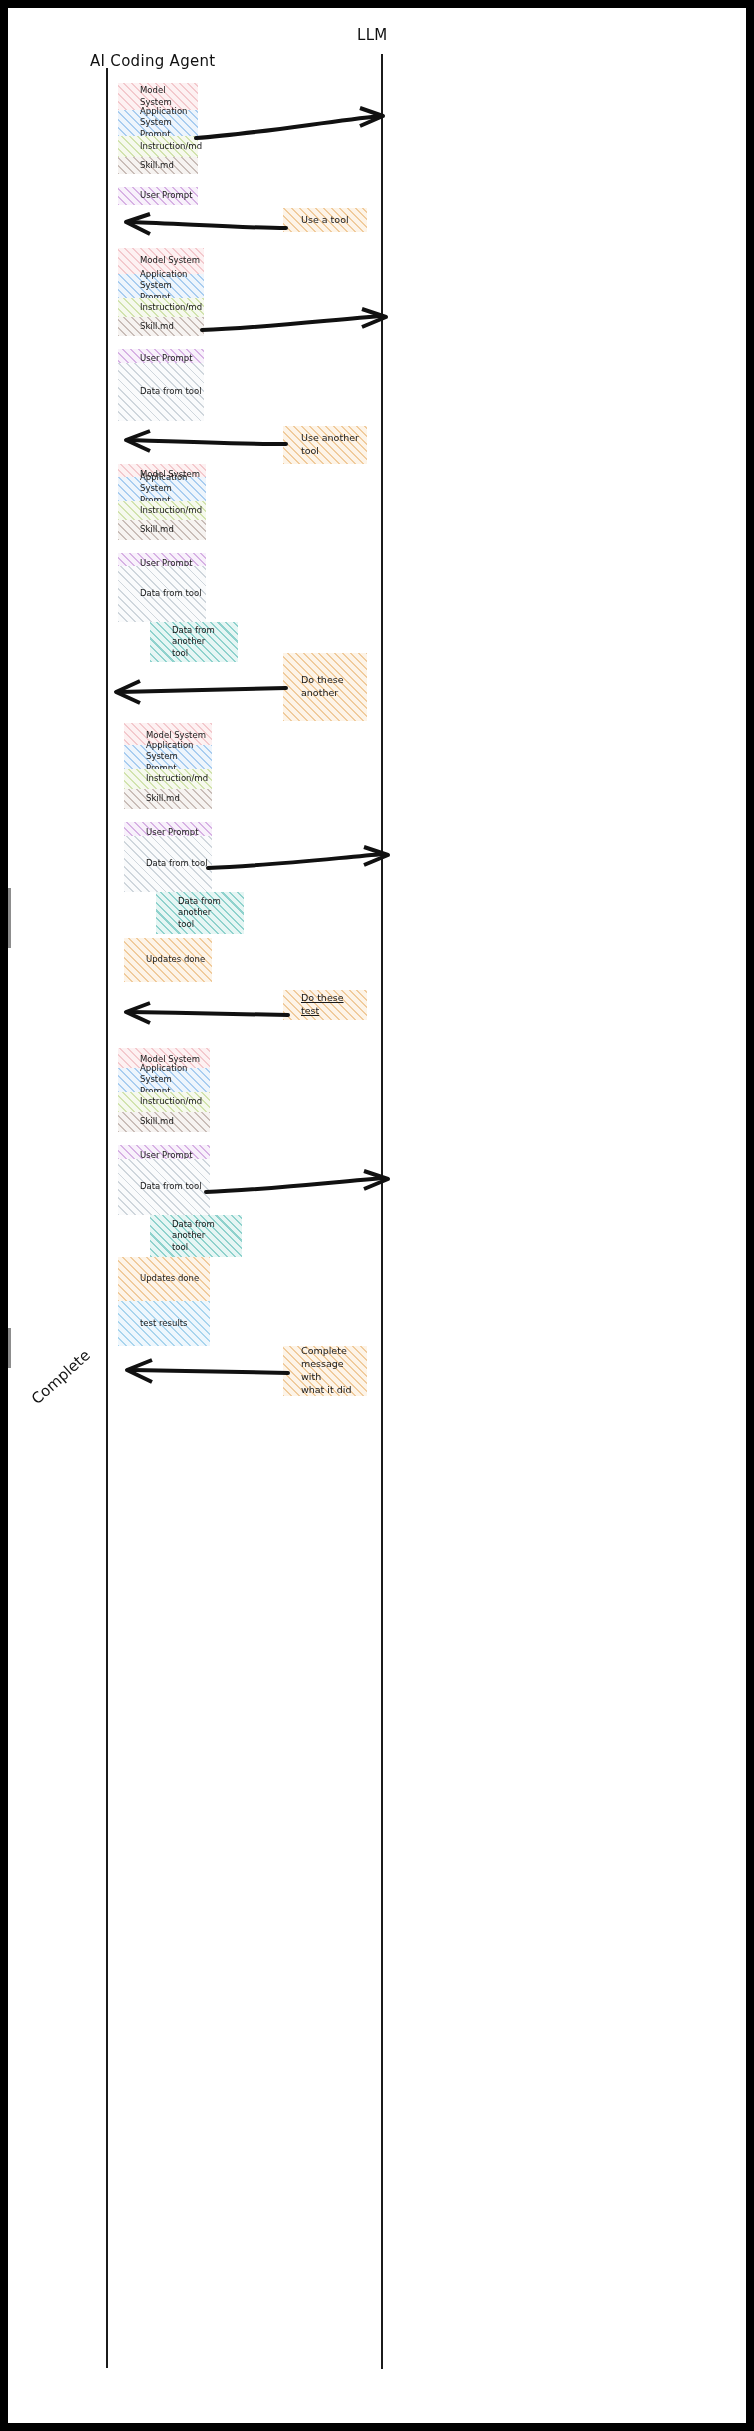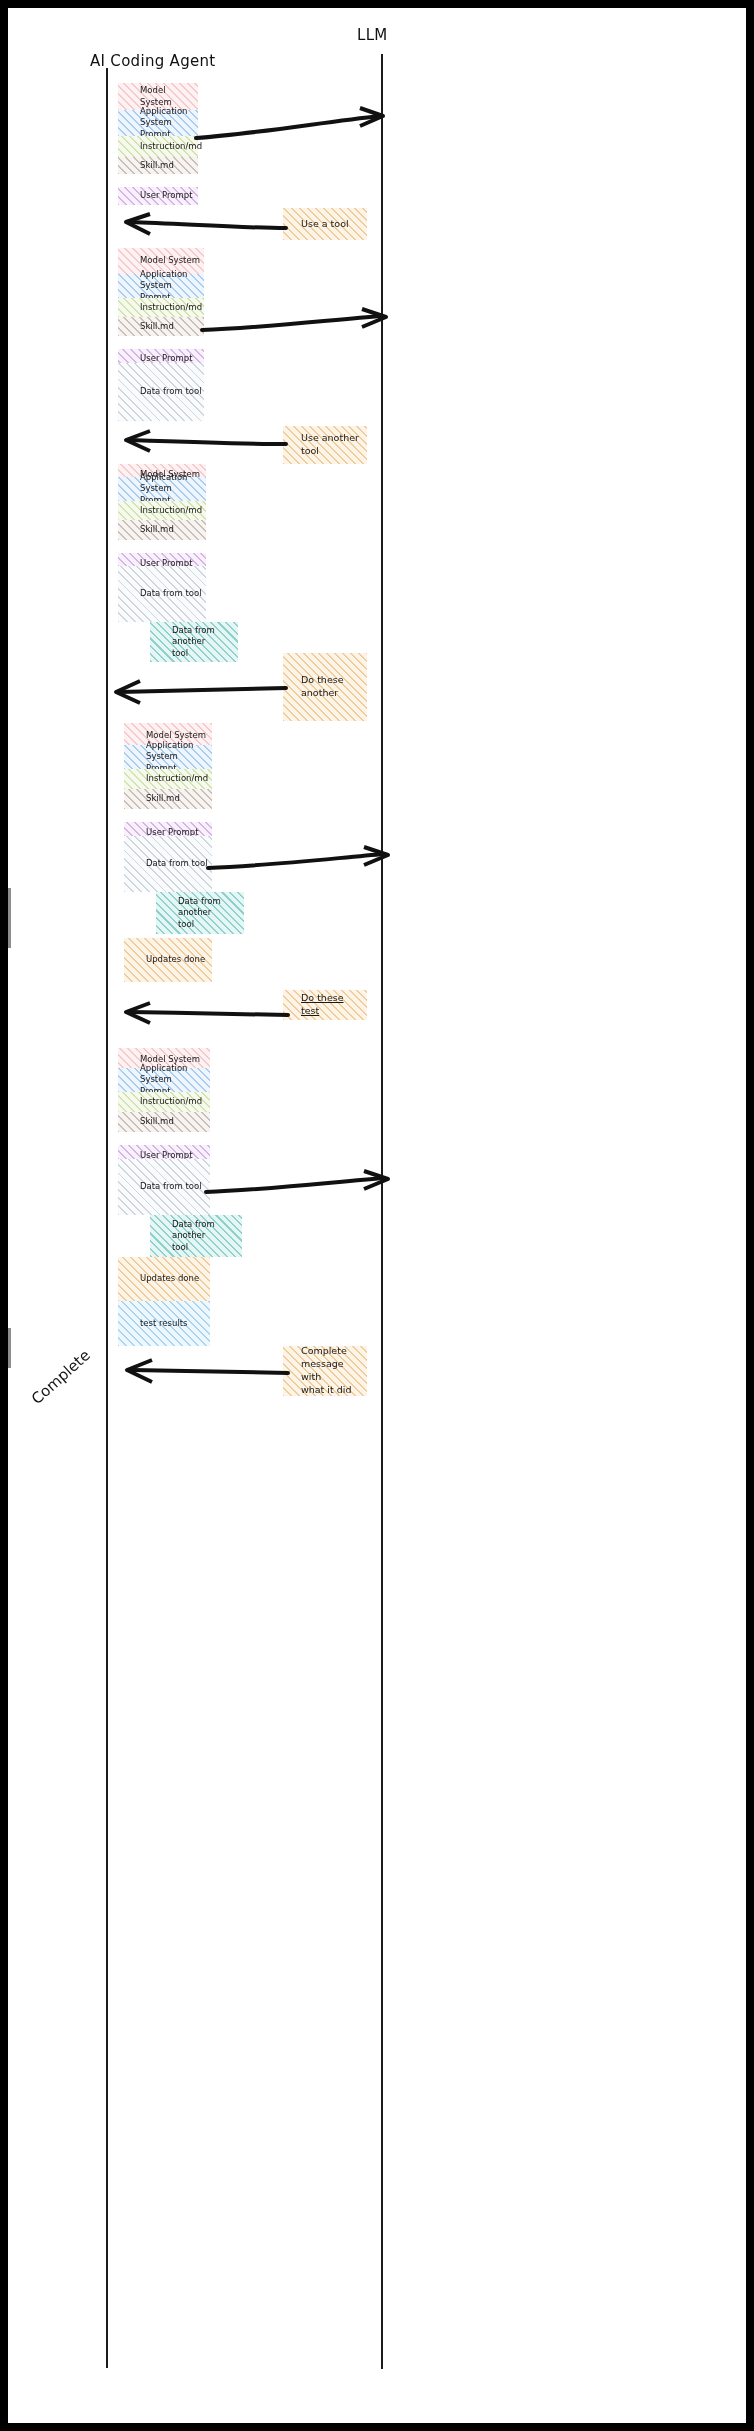--- a/index.html
+++ b/index.html
@@ -88,21 +88,21 @@
 Prompt</div>
     <div class="blk h-green" style="left:110px;top:128px;width:80px;height:21px;">Instruction/md</div>
     <div class="blk h-brown" style="left:110px;top:149px;width:80px;height:17px;">Skill.md</div>
     <div class="blk h-purple" style="left:110px;top:166px;width:80px;height:18px;">User Prompt</div>
 
     <svg class="arrow" style="left:186px;top:98px;width:195px;height:36px;" viewBox="0 0 195 36">
       <path d="M2,32 C60,28 130,16 186,10" stroke="#111" stroke-width="4" fill="none" stroke-linecap="round"></path>
       <path d="M166,2 L189,10 L166,20" stroke="#111" stroke-width="4" fill="none" stroke-linejoin="round"></path>
     </svg>
 
-    <div class="note h-orange" style="left:275px;top:200px;width:84px;height:32px;">Use a tool</div>
+    <div class="note h-orange" style="left:275px;top:200px;width:84px;height:24px;">Use a tool</div>
 
     <svg class="arrow" style="left:108px;top:204px;width:172px;height:28px;" viewBox="0 0 172 28">
       <path d="M14,10 C70,12 130,16 170,16" stroke="#111" stroke-width="4" fill="none" stroke-linecap="round"></path>
       <path d="M34,2 L10,10 L34,22" stroke="#111" stroke-width="4" fill="none" stroke-linejoin="round"></path>
     </svg>
 
     <div class="blk h-red" style="left:110px;top:240px;width:86px;height:26px;">Model System</div>
     <div class="blk h-blue" style="left:110px;top:266px;width:86px;height:24px;">Application System
 Prompt</div>
     <div class="blk h-green" style="left:110px;top:290px;width:86px;height:19px;">Instruction/md</div>

